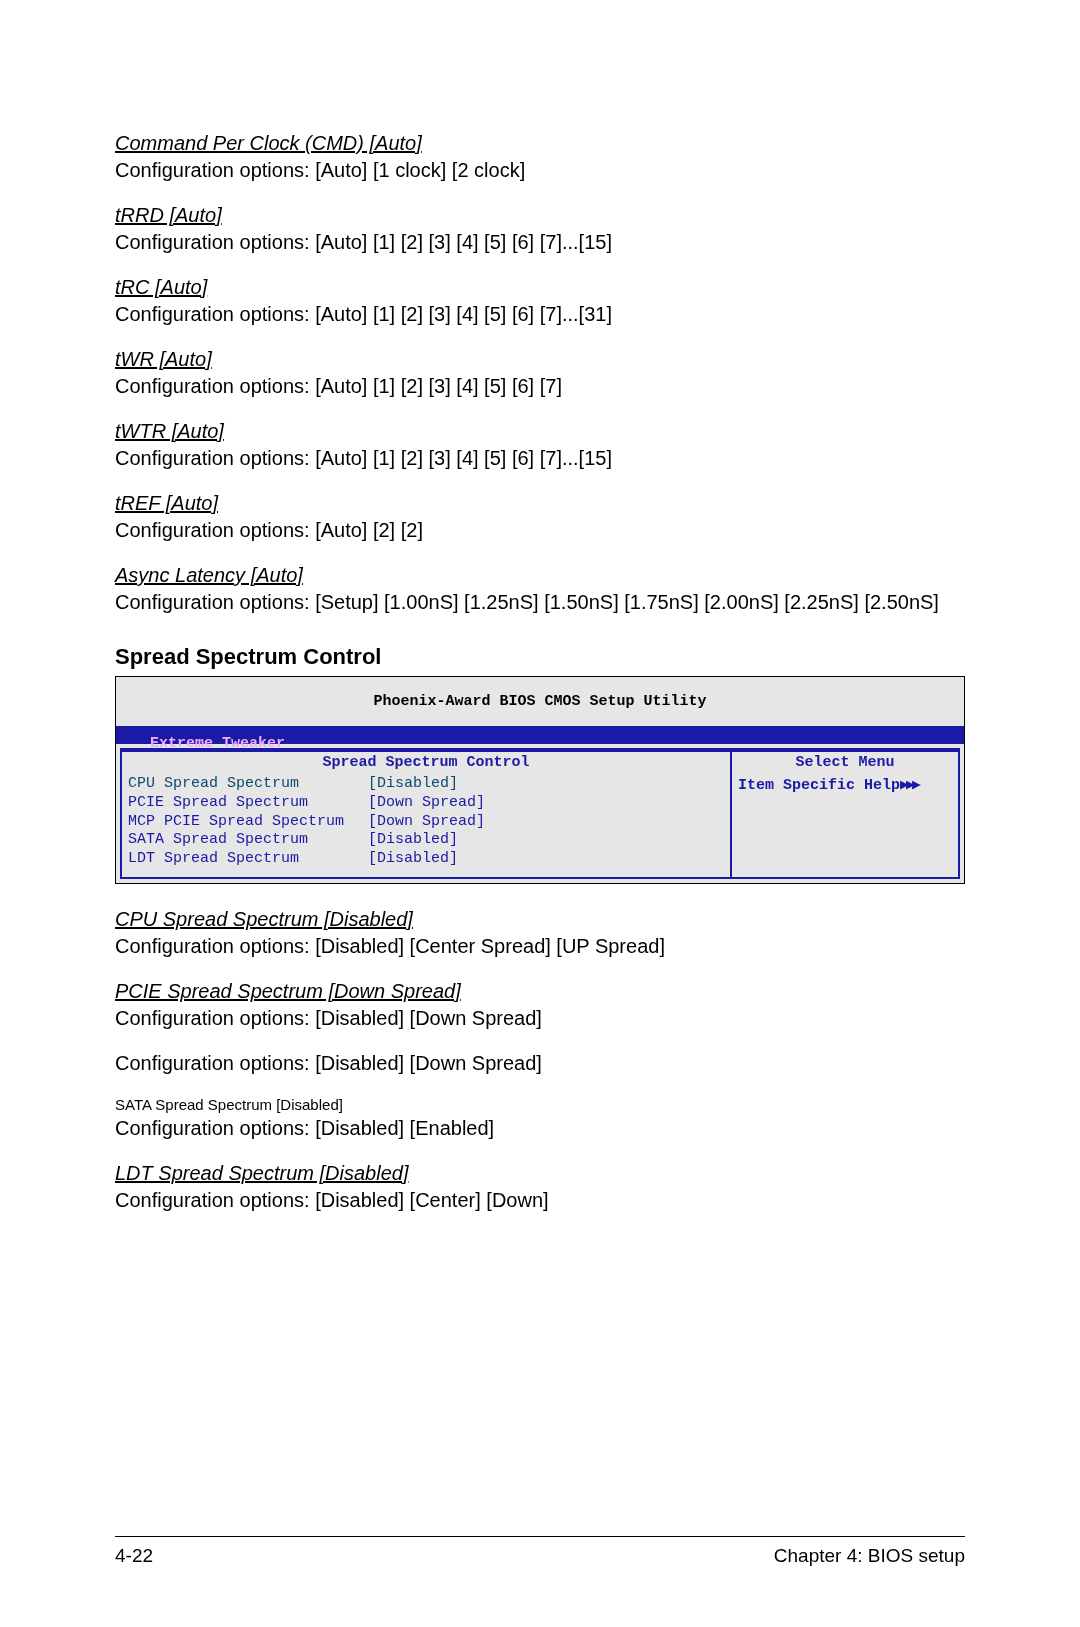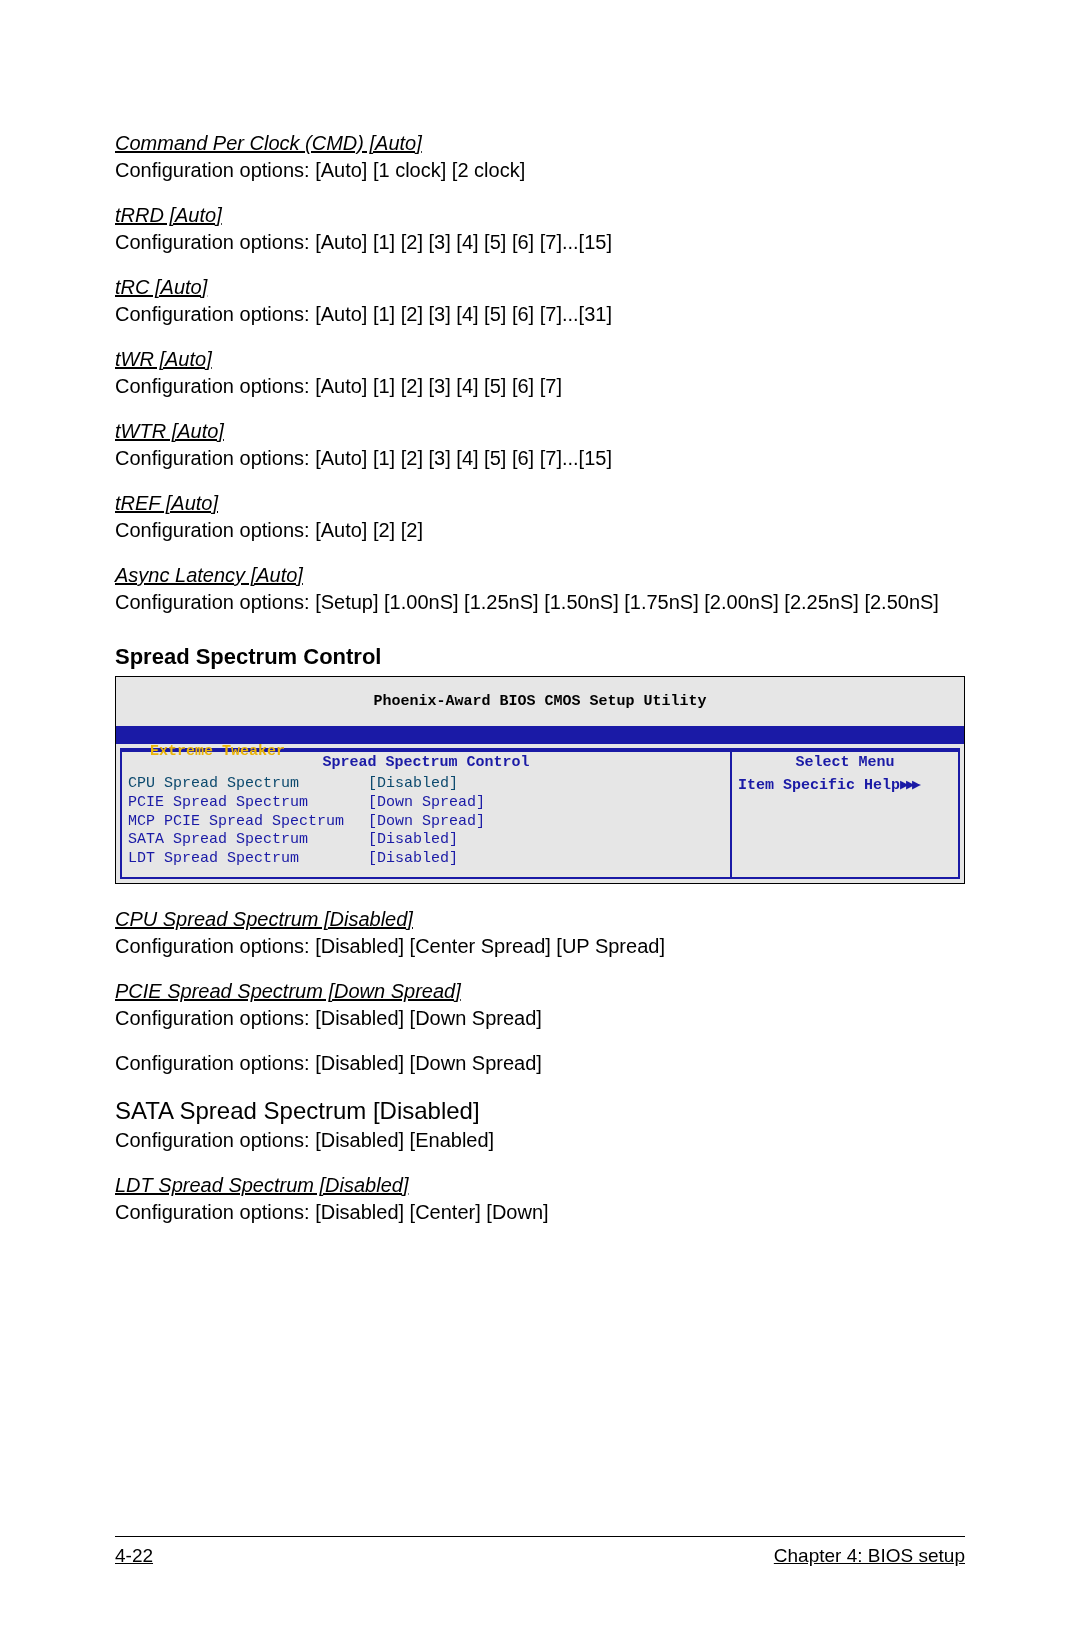--- a/index.html
+++ b/index.html
@@ -17,21 +17,21 @@
     position: relative;
   }
   .setting-block { margin-bottom: 18px; }
   .setting-title {
     font-style: italic;
     text-decoration: underline;
     font-size: 20px;
     line-height: 1.35;
   }
   .setting-title-plain {
-    font-size: 24px;
+    font-size: 15px;
     line-height: 1.35;
   }
   .setting-desc {
     font-size: 20px;
     line-height: 1.35;
   }
   .section-heading {
     font-weight: bold;
     font-size: 22px;
     margin-top: 28px;
@@ -52,22 +52,22 @@
     padding: 16px 0;
   }
   .bios-blue-bar {
     background: #1a1aa6;
     height: 18px;
     position: relative;
   }
   .bios-tab {
     position: absolute;
     left: 24px;
-    top: 16px;
-    color: #eab308;
+    top: 8px;
+    color: #f0abfc;
     padding: 1px 10px 1px 10px;
     font-family: "Courier New", monospace;
     font-size: 15px;
     font-weight: bold;
   }
   .bios-main {
     display: flex;
     border-top: 2px solid #1a1aa6;
     margin: 4px;
   }
@@ -106,21 +106,20 @@
   .footer {
     position: absolute;
     bottom: 60px;
     left: 115px;
     right: 115px;
     border-top: 1px solid #000;
     padding-top: 8px;
     font-size: 19px;
     display: flex;
     justify-content: space-between;
-    text-decoration: underline;
   }
 </style>
 </head>
 <body>
 
 <div class="page">
 
   <div>
     <div class="setting-block">
       <div class="setting-title">Command Per Clock (CMD) [Auto]</div>

